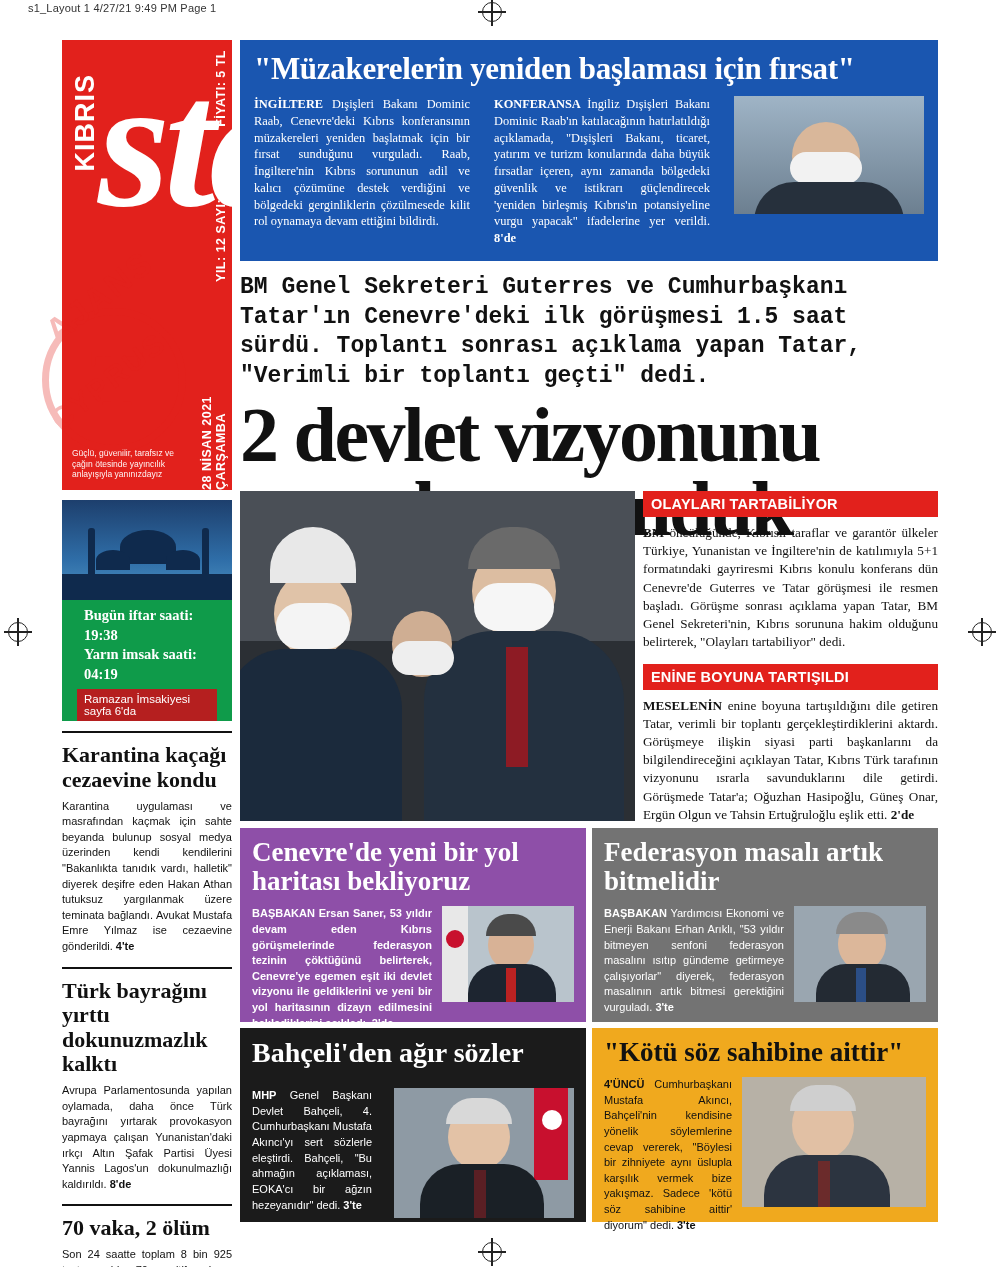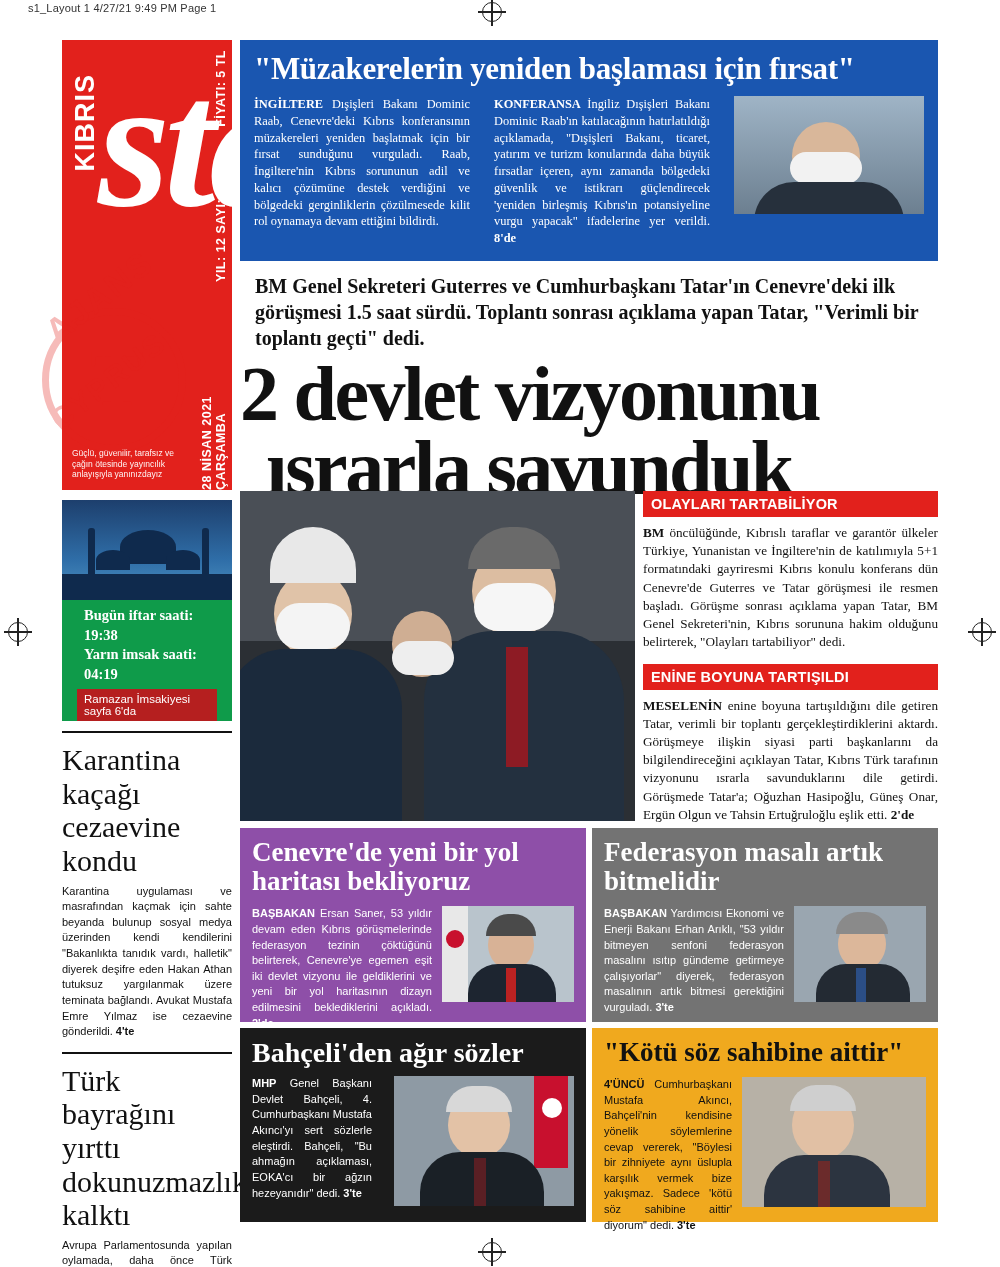--- a/index.html
+++ b/index.html
@@ -32,35 +32,35 @@
 
   
   .leftcol{position:absolute;left:62px;top:500px;width:170px;}
   .mosque{width:170px;height:100px;background:linear-gradient(#1d3f6d,#2f6ea8 60%,#4f94c4);position:relative;overflow:hidden;}
   .dome{position:absolute;background:#0f2a4d;border-radius:50% 50% 0 0;}
   .minaret{position:absolute;width:7px;background:#0f2a4d;border-radius:3px 3px 0 0;bottom:0;}
   .iftar{background:#0f9b4a;color:#fff;padding:6px 22px 7px;font-family:"Liberation Serif",serif;}
   .iftar b{display:block;font-size:14.5px;line-height:1.35;font-weight:bold;}
   .iftar .imsak{background:#b51f1f;margin:5px -7px -7px;padding:4px 7px;font-size:11.5px;font-family:"Liberation Sans",sans-serif;}
 
-  .lhead{font-family:"Liberation Serif",serif;font-weight:normal;font-size:30px;line-height:1.12;margin:10px 0 6px;}
+  .lhead{font-family:"Liberation Serif",serif;font-weight:bold;font-size:22px;line-height:1.12;margin:10px 0 6px;}
   .lbody{font-family:"Liberation Sans",sans-serif;font-size:11px;line-height:1.42;text-align:justify;}
   .lrule{border-top:2px solid #111;margin:12px 0 0;}
   .ref{color:#111;font-weight:bold;}
 
   
   .topstory{position:absolute;left:240px;top:40px;width:698px;}
   .blueband{background:#1a56b0;color:#fff;padding:12px 14px 14px;}
   .blueband h1{margin:0;font-family:"Liberation Serif",serif;font-weight:bold;font-size:31px;line-height:1.1;letter-spacing:-.3px;}
   .twocol{display:flex;gap:24px;margin-top:10px;}
   .twocol .c{flex:1;font-family:"Liberation Serif",serif;font-size:12.4px;line-height:1.35;text-align:justify;}
   .twocol .ph{width:190px;flex:none;}
   .ph-box{width:190px;height:118px;background:#6d7a86;position:relative;overflow:hidden;}
 
-  .kicker{margin-top:12px;font-family:Liberation Serif, serif;font-weight:bold;font-size:20px;line-height:1.3;margin-left:15px;}
+  .kicker{margin-top:12px;font-family:Liberation Mono, monospace;font-weight:bold;font-size:23px;line-height:1.3;}
   .mega{font-family:"Liberation Serif",serif;font-weight:bold;font-size:78px;line-height:.95;letter-spacing:-2.5px;margin-top:6px;}
   .mega .l2{padding-left:26px;}
 
   
   .mainphoto{position:absolute;left:240px;top:491px;width:395px;height:330px;background:#3a3f45;overflow:hidden;}
 
   
   .rcol{position:absolute;left:643px;top:491px;width:295px;}
   .redbar{background:#e2211c;color:#fff;font-family:"Liberation Sans",sans-serif;font-weight:bold;font-size:14.5px;padding:5px 8px;letter-spacing:.2px;}
   .rtext{font-family:"Liberation Serif",serif;font-size:13.2px;line-height:1.38;text-align:justify;margin-top:7px;}
@@ -175,21 +175,21 @@
   <div class="rcol">
     <div class="redbar">OLAYLARI TARTABİLİYOR</div>
     <div class="rtext"><b>BM</b><span> öncülüğünde, Kıbrıslı taraflar ve garantör ülkeler Türkiye, Yunanistan ve İngiltere'nin de katılımıyla 5+1 formatındaki gayriresmi Kıbrıs konulu konferans dün Cenevre'de Guterres ve Tatar görüşmesi ile resmen başladı. Görüşme sonrası açıklama yapan Tatar, BM Genel Sekreteri'nin, Kıbrıs sorununa hakim olduğunu belirterek, "Olayları tartabiliyor" dedi.</span></div>
     <div class="redbar" style="margin-top:12px">ENİNE BOYUNA TARTIŞILDI</div>
     <div class="rtext"><b>MESELENİN</b><span> enine boyuna tartışıldığını dile getiren Tatar, verimli bir toplantı gerçekleştirdiklerini aktardı. Görüşmeye ilişkin siyasi parti başkanlarını da bilgilendireceğini açıklayan Tatar, Kıbrıs Türk tarafının vizyonunu ısrarla savunduklarını dile getirdi. Görüşmede Tatar'a; Oğuzhan Hasipoğlu, Güneş Onar, Ergün Olgun ve Tahsin Ertuğruloğlu eşlik etti.</span> <b>2'de</b></div>
   </div>
 
   <div class="box purple" style="left:240px;top:828px;width:346px;height:194px;padding:10px 12px;box-sizing:border-box;">
     <div class="bt" style="font-size:27px;">Cenevre'de yeni bir yol haritası bekliyoruz</div>
     <div style="display:flex;gap:10px;margin-top:10px;">
-      <div class="bb" style="flex:1;"><b>BAŞBAKAN</b><span> Ersan Saner, 53 yıldır devam eden Kıbrıs görüşmelerinde federasyon tezinin çöktüğünü belirterek, Cenevre'ye egemen eşit iki devlet vizyonu ile geldiklerini ve yeni bir yol haritasının dizayn edilmesini beklediklerini açıkladı.</span> <b>2'de</b></div>
+      <div class="bb" style="flex:1;font-weight:bold;"><b>BAŞBAKAN</b><span> Ersan Saner, 53 yıldır devam eden Kıbrıs görüşmelerinde federasyon tezinin çöktüğünü belirterek, Cenevre'ye egemen eşit iki devlet vizyonu ile geldiklerini ve yeni bir yol haritasının dizayn edilmesini beklediklerini açıkladı.</span> <b>2'de</b></div>
       <div class="photo" style="width:132px;height:96px;background:#b9c4cc;position:relative;">
         <div style="position:absolute;left:0;top:0;width:26px;height:96px;background:#e8e8e8;"></div>
         <div style="position:absolute;left:4px;top:24px;width:18px;height:18px;border-radius:50%;background:#c8102e;"></div>
         <div style="position:absolute;left:46px;top:14px;width:46px;height:50px;border-radius:50%;background:#d8b296;"></div>
         <div style="position:absolute;left:44px;top:8px;width:50px;height:22px;border-radius:25px 25px 0 0;background:#4a4a4a;"></div>
         <div style="position:absolute;left:26px;top:58px;width:88px;height:40px;background:#1d2530;border-radius:30px 30px 0 0;"></div>
         <div style="position:absolute;left:64px;top:62px;width:10px;height:36px;background:#b22;"></div>
       </div>
     </div>
   </div>
@@ -202,21 +202,21 @@
         <div style="position:absolute;left:44px;top:12px;width:48px;height:52px;border-radius:50%;background:#dcb79a;"></div>
         <div style="position:absolute;left:42px;top:6px;width:52px;height:22px;border-radius:26px 26px 0 0;background:#8a8a8a;"></div>
         <div style="position:absolute;left:22px;top:58px;width:94px;height:40px;background:#232a33;border-radius:30px 30px 0 0;"></div>
         <div style="position:absolute;left:62px;top:62px;width:10px;height:36px;background:#2b4e86;"></div>
       </div>
     </div>
   </div>
 
   <div class="box dark" style="left:240px;top:1028px;width:346px;height:194px;padding:10px 12px;box-sizing:border-box;">
     <div class="bt" style="font-size:28px;">Bahçeli'den ağır sözler</div>
-    <div style="display:flex;gap:22px;margin-top:8px;">
+    <div style="display:flex;gap:22px;margin-top:20px;">
       <div class="bb" style="flex:0 0 120px;"><b>MHP</b><span> Genel Başkanı Devlet Bahçeli, 4. Cumhurbaşkanı Mustafa Akıncı'yı sert sözlerle eleştirdi. Bahçeli, "Bu ahmağın açıklaması, EOKA'cı bir ağzın hezeyanıdır" dedi.</span> <b>3'te</b></div>
       <div class="photo" style="flex:1;height:130px;background:#8e9aa4;position:relative;">
         <div style="position:absolute;right:6px;top:0;width:34px;height:92px;background:#c8102e;"></div>
         <div style="position:absolute;right:12px;top:22px;width:20px;height:20px;border-radius:50%;background:#fff;"></div>
         <div style="position:absolute;left:54px;top:16px;width:62px;height:66px;border-radius:50%;background:#e3c2a6;"></div>
         <div style="position:absolute;left:52px;top:10px;width:66px;height:26px;border-radius:34px 34px 0 0;background:#d8d8d8;"></div>
         <div style="position:absolute;left:26px;top:76px;width:124px;height:54px;background:#1a2026;border-radius:40px 40px 0 0;"></div>
         <div style="position:absolute;left:80px;top:82px;width:12px;height:48px;background:#5a1f24;"></div>
       </div>
     </div>

